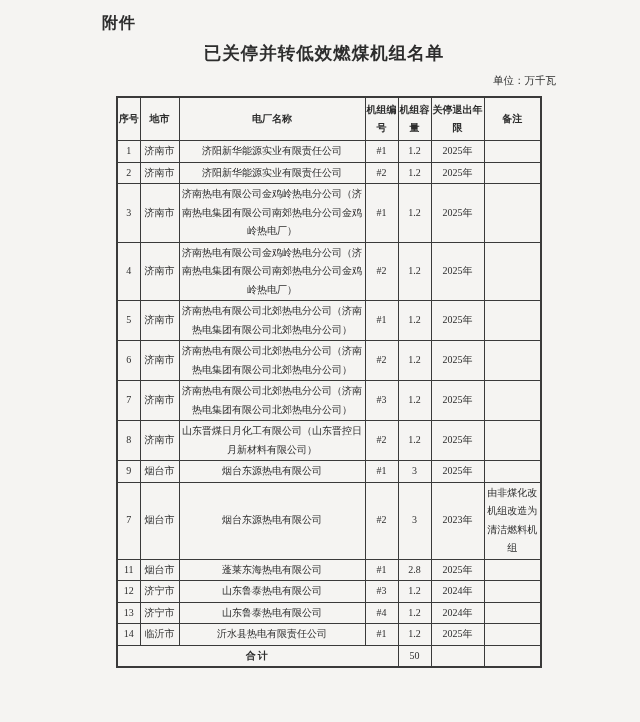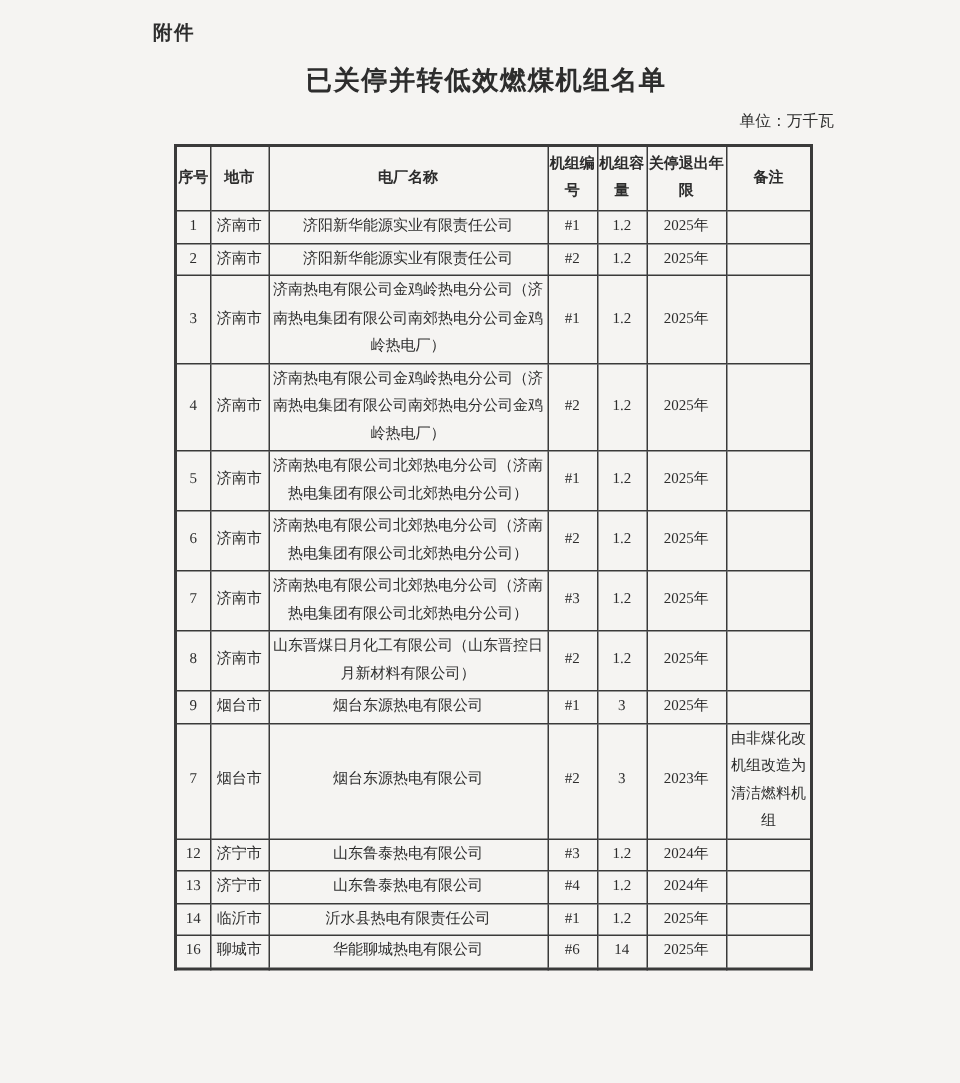--- a/index.html
+++ b/index.html
@@ -10,21 +10,21 @@
     background: var(--paper, #f5f4f2);
     font-family: "Liberation Serif", "DejaVu Serif", serif;
     color: var(--ink, #2d2d2d);
     overflow: hidden;
   }
   .page { position: absolute; inset: 0; }
   .attachment {
     position: absolute;
     left: 102px;
     top: 13px;
-    font-size: 13px;
+    font-size: 16px;
     font-weight: bold;
     letter-spacing: 1px;
   }
   .title {
     position: absolute;
     left: 0;
     top: 41px;
     width: 648px;
     margin: 0;
     text-align: center;
@@ -190,20 +190,29 @@
         <tr>
           <td class="c-no">7</td>
           <td class="c-city">烟台市</td>
           <td class="c-plant">烟台东源热电有限公司</td>
           <td class="c-unit">#2</td>
           <td class="c-cap">3</td>
           <td class="c-year">2023年</td>
           <td class="c-remark">由非煤化改机组改造为清洁燃料机组</td>
         </tr>
         <tr>
+          <td class="c-no">11</td>
+          <td class="c-city">烟台市</td>
+          <td class="c-plant">蓬莱东海热电有限公司</td>
+          <td class="c-unit">#1</td>
+          <td class="c-cap">2.8</td>
+          <td class="c-year">2025年</td>
+          <td class="c-remark"></td>
+        </tr>
+        <tr>
           <td class="c-no">12</td>
           <td class="c-city">济宁市</td>
           <td class="c-plant">山东鲁泰热电有限公司</td>
           <td class="c-unit">#3</td>
           <td class="c-cap">1.2</td>
           <td class="c-year">2024年</td>
           <td class="c-remark"></td>
         </tr>
         <tr>
           <td class="c-no">13</td>
@@ -217,24 +226,21 @@
         <tr>
           <td class="c-no">14</td>
           <td class="c-city">临沂市</td>
           <td class="c-plant">沂水县热电有限责任公司</td>
           <td class="c-unit">#1</td>
           <td class="c-cap">1.2</td>
           <td class="c-year">2025年</td>
           <td class="c-remark"></td>
         </tr>
         <tr>
-          <td class="c-no">16</td>
-          <td class="c-city">聊城市</td>
-          <td class="c-plant">华能聊城热电有限公司</td>
-          <td class="c-unit">#6</td>
-          <td class="c-cap">14</td>
-          <td class="c-year">2025年</td>
+          <td colspan="4" class="total-label">合计</td>
+          <td class="c-cap">50</td>
+          <td class="c-year"></td>
           <td class="c-remark"></td>
         </tr>
       </tbody>
   </table>
 
 </div>
 
 </body></html>

